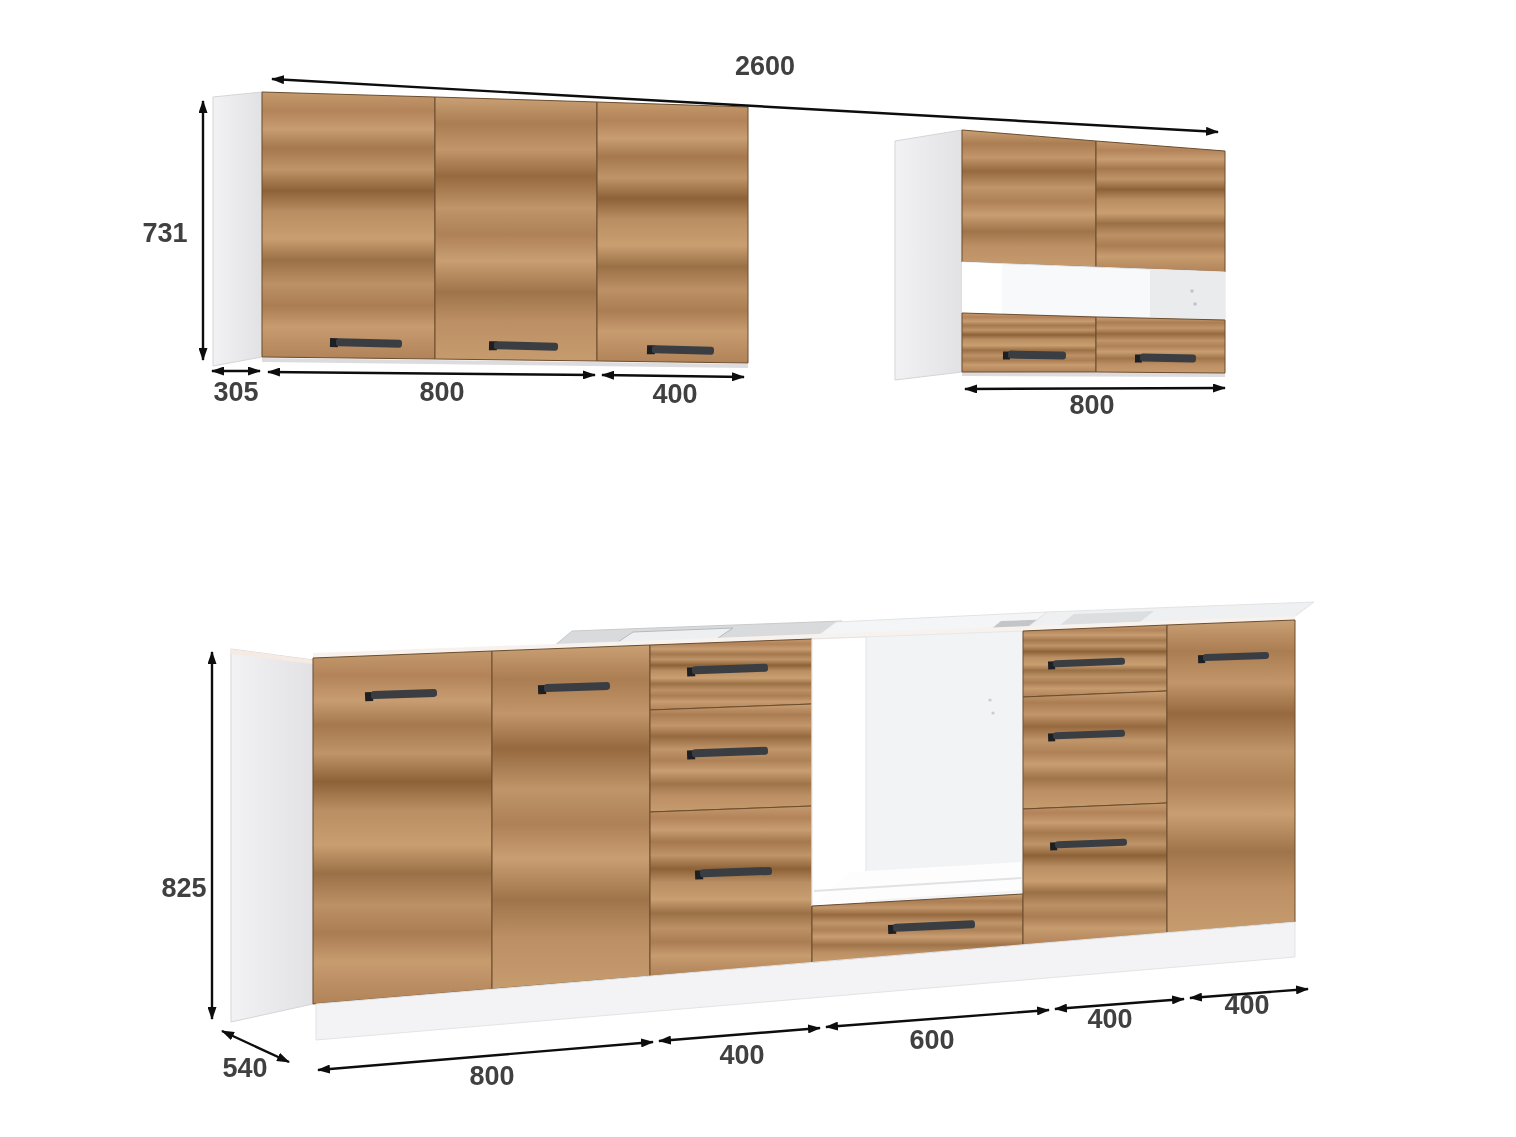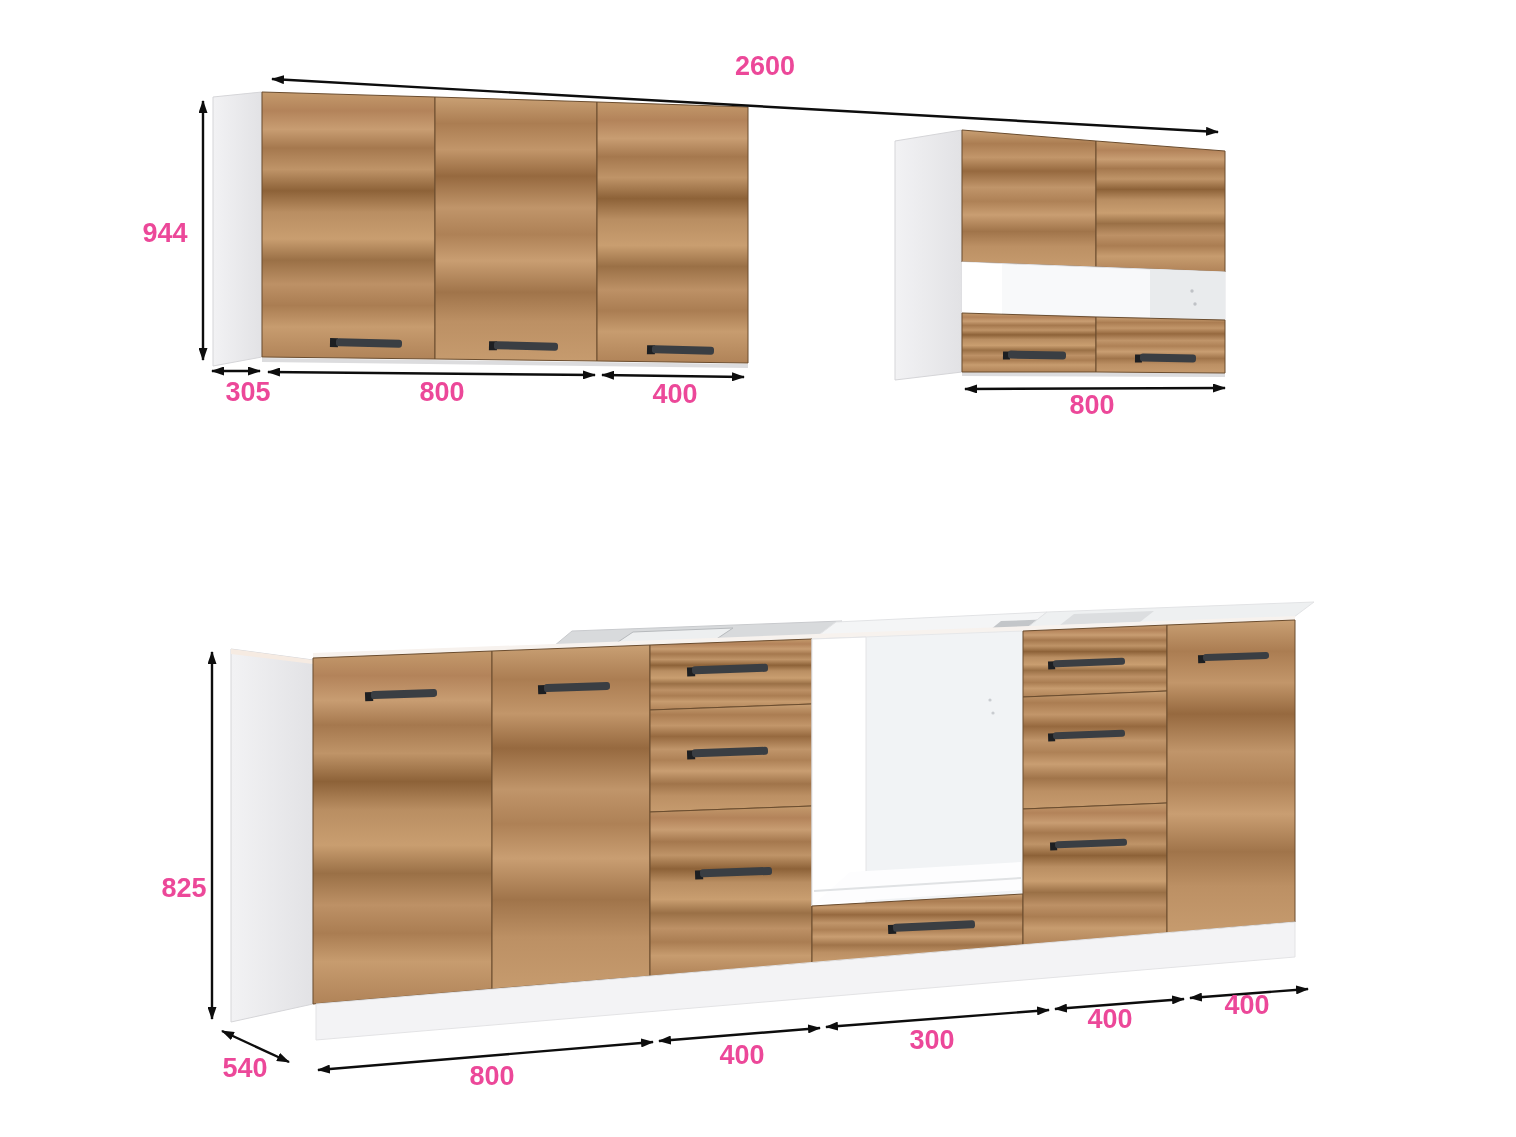--- a/index.html
+++ b/index.html
@@ -9,21 +9,21 @@
     background:#ffffff;
     overflow:hidden;
     font-family:"Liberation Sans",sans-serif;
   }
   #scene{position:absolute;left:0;top:0;}
   .dim{
     position:absolute;
     transform:translate(-50%,-50%);
     font-weight:700;
     font-size:27px;
-    color:#ec4899;
+    color:#404040;
     white-space:nowrap;
     line-height:1;
   }
 </style>
 </head>
 <body>
 
 <div id="canvas">
 
 <svg id="scene" width="1516" height="1137" viewBox="0 0 1516 1137">
@@ -195,26 +195,26 @@
     <line x1="222" y1="1031" x2="289" y2="1062" marker-start="url(#ah)" marker-end="url(#ah)"></line>
     <line x1="318" y1="1070" x2="653" y2="1042" marker-start="url(#ah)" marker-end="url(#ah)"></line>
     <line x1="659" y1="1041" x2="820" y2="1028" marker-start="url(#ah)" marker-end="url(#ah)"></line>
     <line x1="826" y1="1027" x2="1049" y2="1010" marker-start="url(#ah)" marker-end="url(#ah)"></line>
     <line x1="1055" y1="1009" x2="1184" y2="999" marker-start="url(#ah)" marker-end="url(#ah)"></line>
     <line x1="1190" y1="998" x2="1308" y2="989" marker-start="url(#ah)" marker-end="url(#ah)"></line>
   </g>
 </svg>
 
 <div class="dim" style="left:765px;top:66px">2600</div>
-<div class="dim" style="left:165px;top:233px">944</div>
-<div class="dim" style="left:248px;top:392px">305</div>
+<div class="dim" style="left:165px;top:233px">731</div>
+<div class="dim" style="left:236px;top:392px">305</div>
 <div class="dim" style="left:442px;top:392px">800</div>
 <div class="dim" style="left:675px;top:394px">400</div>
 <div class="dim" style="left:1092px;top:405px">800</div>
 <div class="dim" style="left:184px;top:888px">825</div>
 <div class="dim" style="left:245px;top:1068px">540</div>
 <div class="dim" style="left:492px;top:1076px">800</div>
 <div class="dim" style="left:742px;top:1055px">400</div>
-<div class="dim" style="left:932px;top:1040px">300</div>
+<div class="dim" style="left:932px;top:1040px">600</div>
 <div class="dim" style="left:1110px;top:1019px">400</div>
 <div class="dim" style="left:1247px;top:1005px">400</div>
 
 </div>
 
 </body></html>

